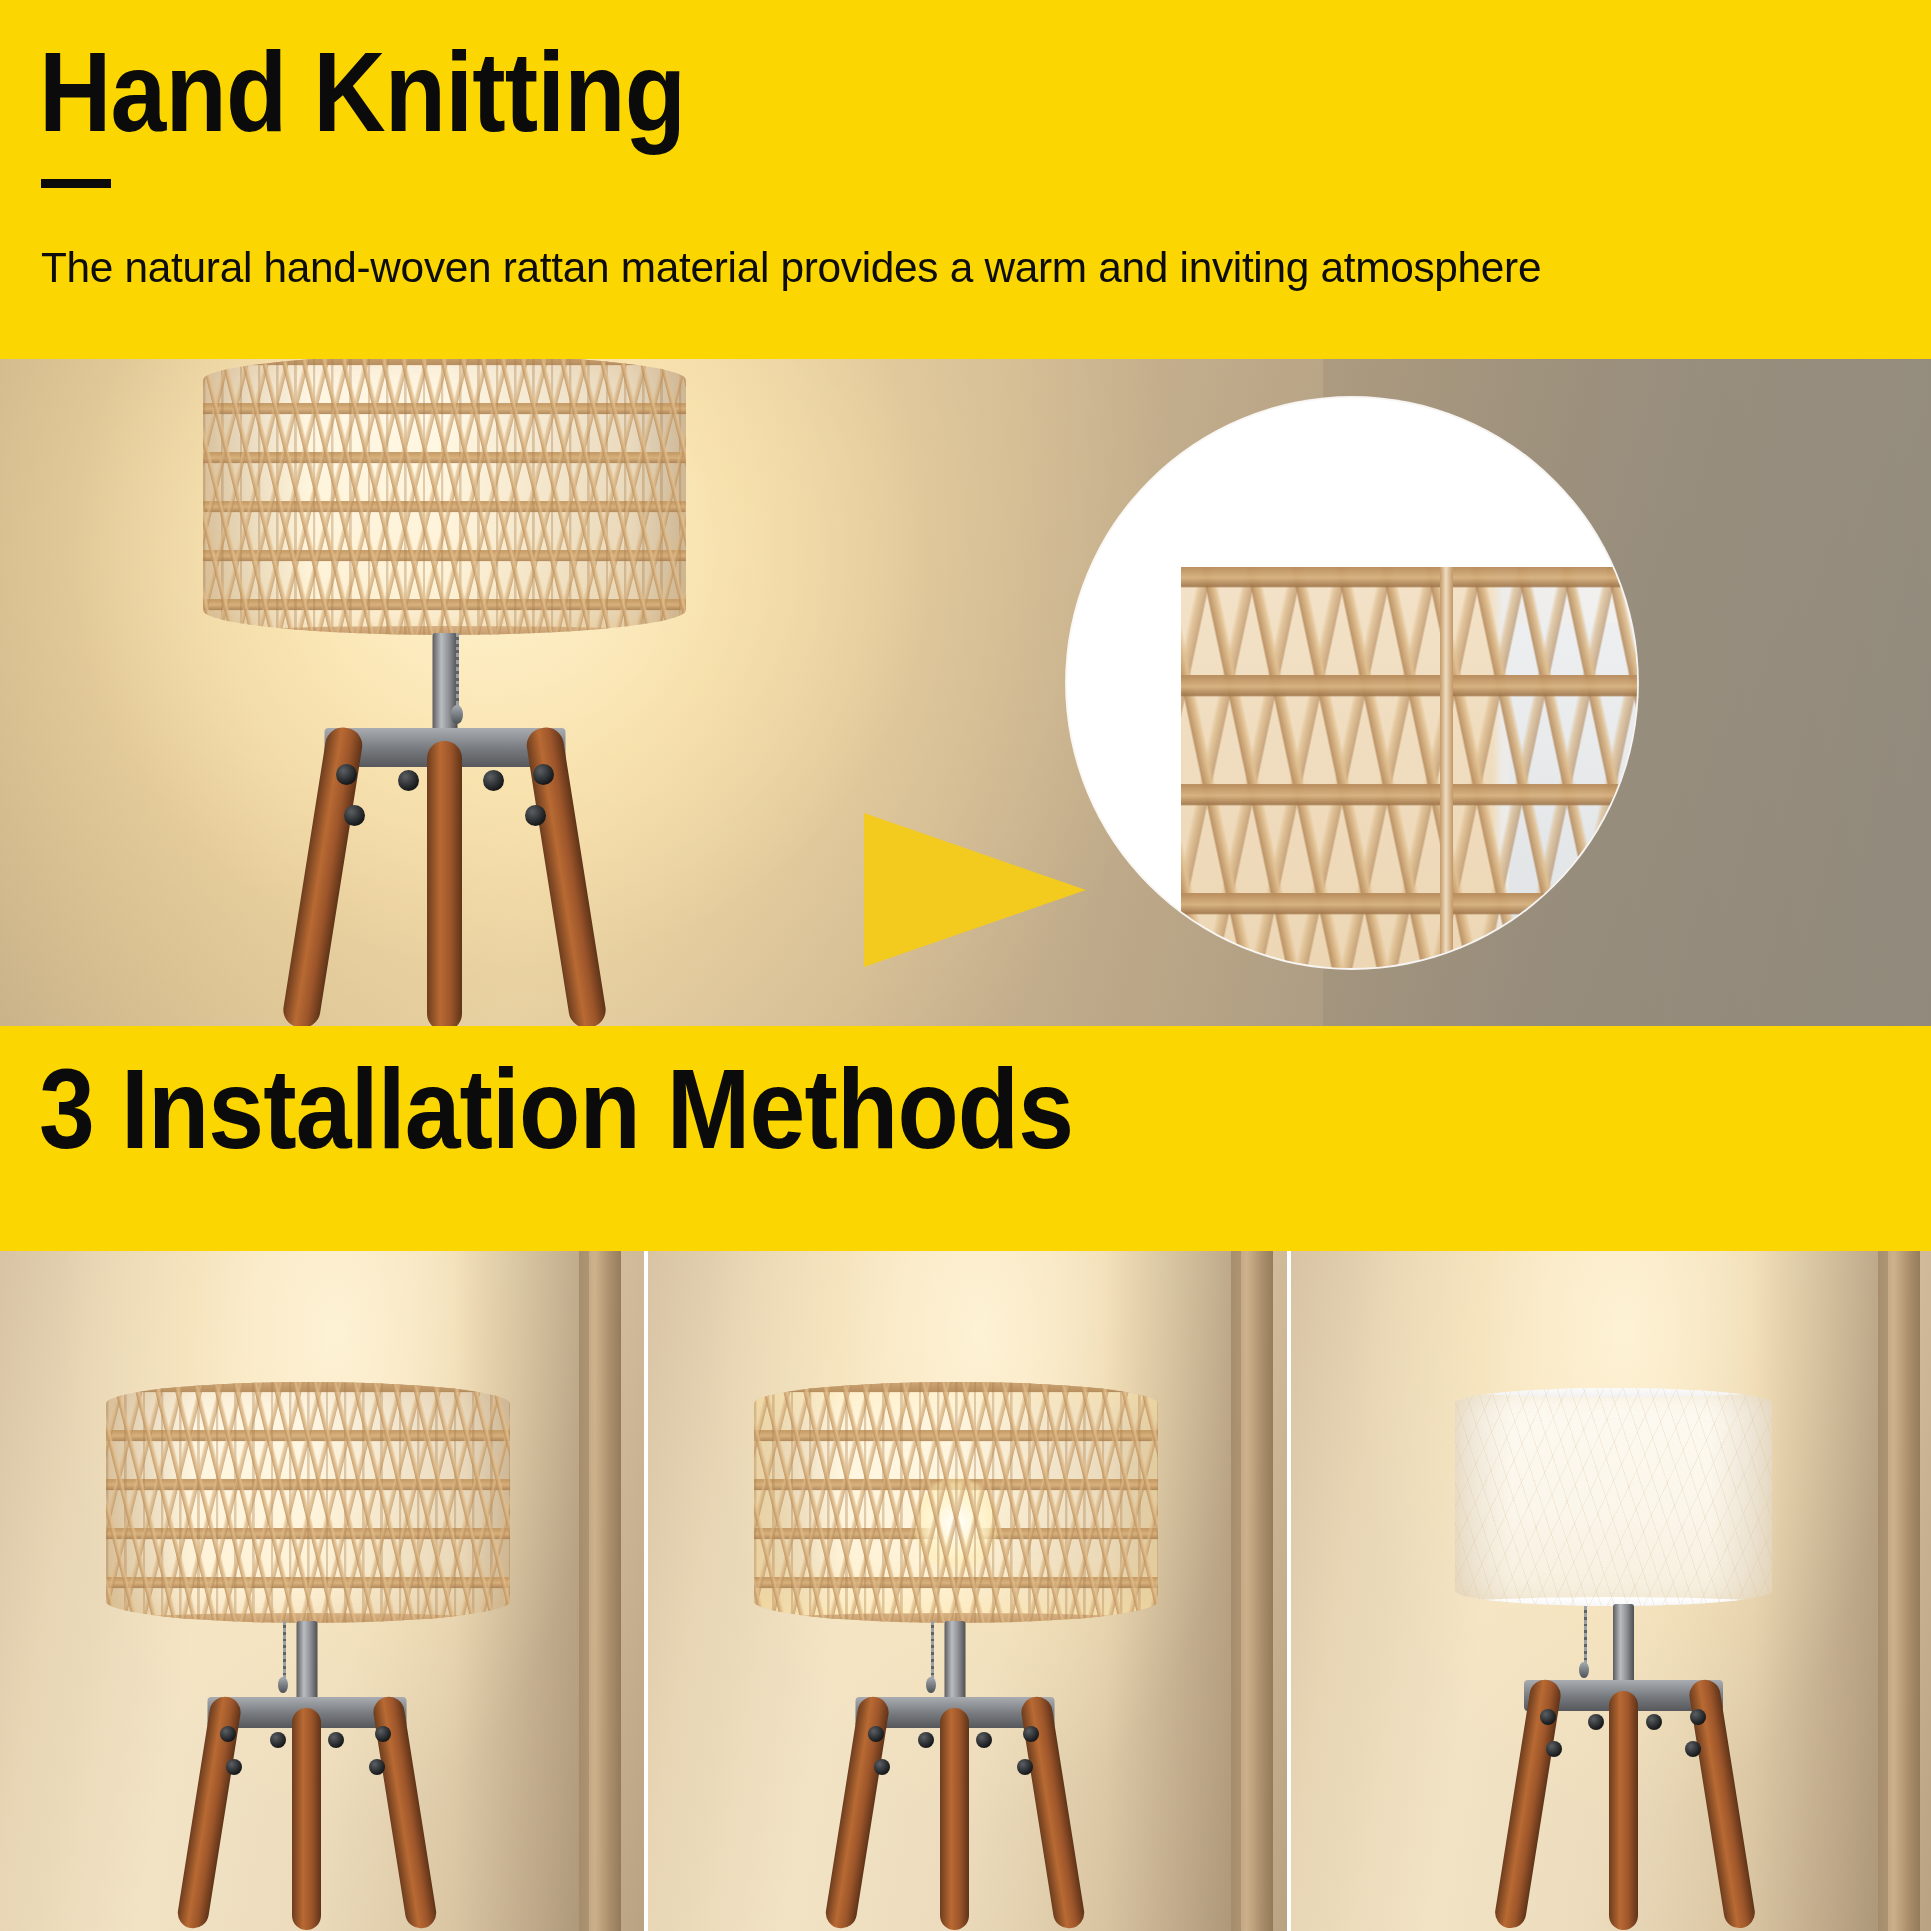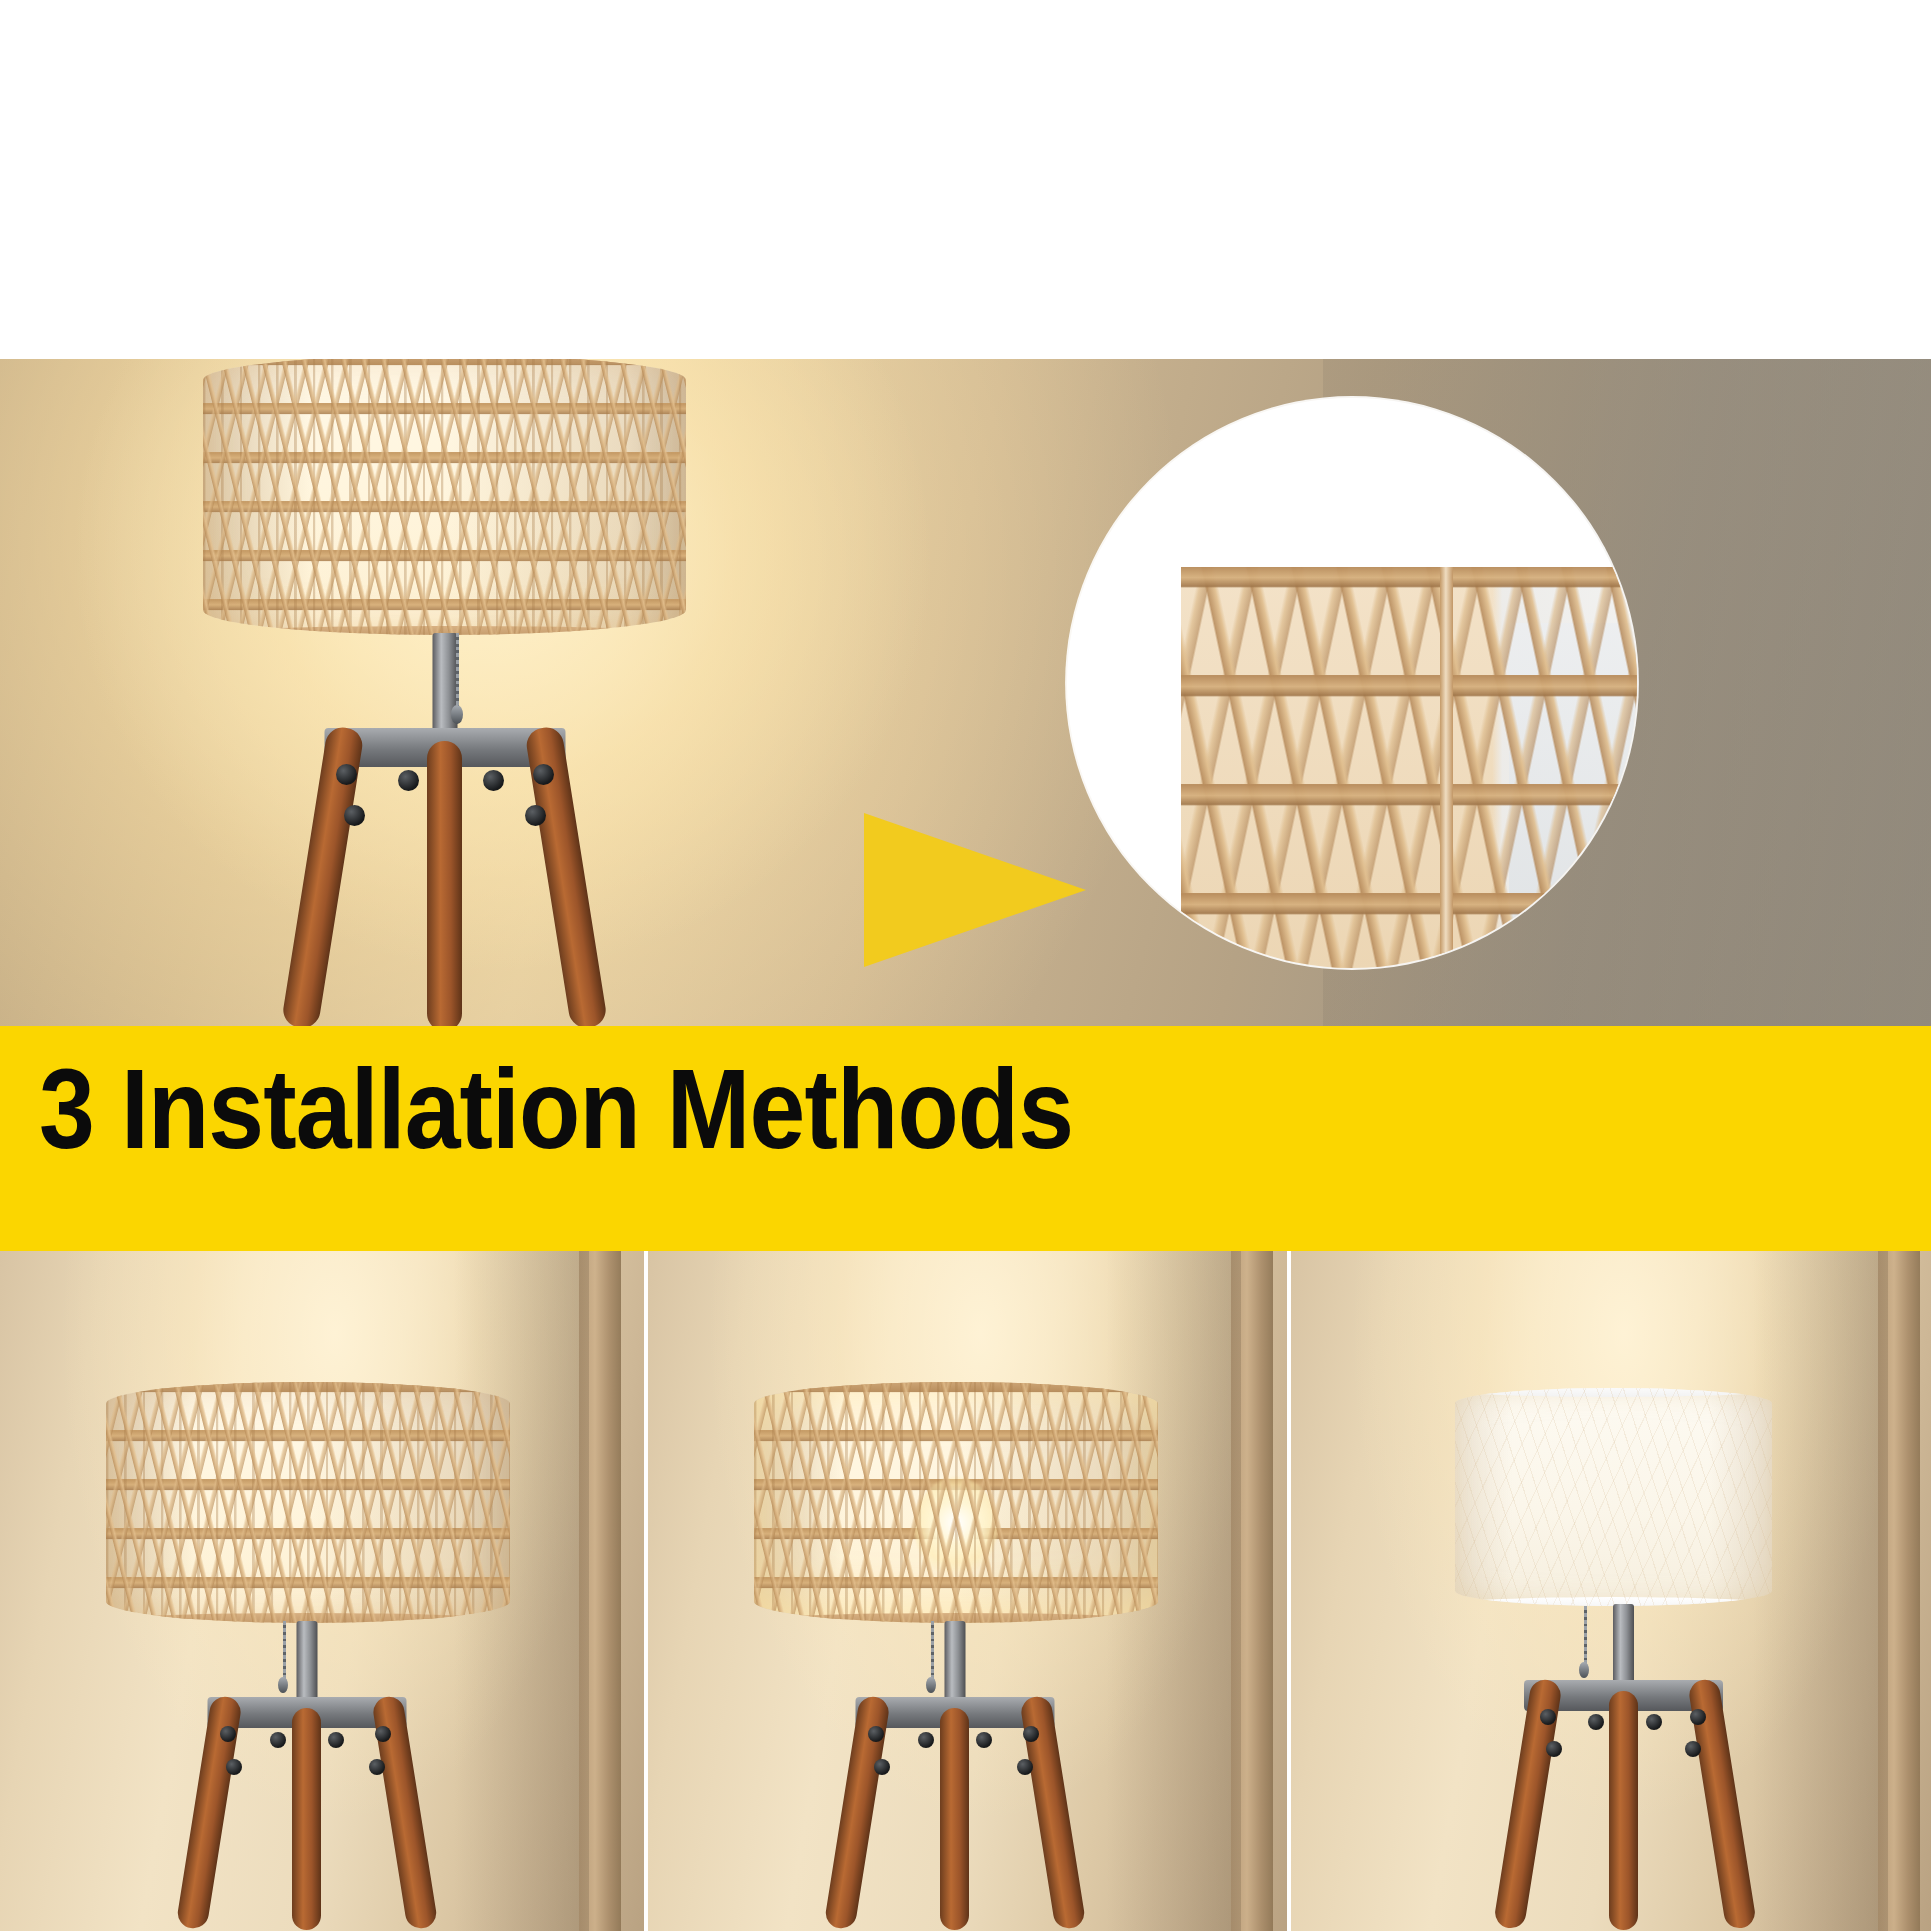--- a/index.html
+++ b/index.html
@@ -240,20 +240,25 @@
     width:83px; height:100px; border-radius:50%;
     background:radial-gradient(circle at 50% 46%, #ffffff 0%, #fff6d4 32%, rgba(255,236,176,0.55) 58%, rgba(255,230,165,0) 78%);
     filter:blur(1px);
   }
 </style>
 </head>
 <body>
 
 <div class="page">
 
+  <section class="banner" id="banner-top">
+    <h1 class="headline" id="title-main">Hand Knitting</h1>
+    <div id="title-rule"></div>
+    <p id="subtitle">The natural hand-woven rattan material provides a warm and inviting atmosphere</p>
+  </section>
 
   <section id="hero">
     <div id="hero-glow"></div>
     <div id="hero-wall-edge"></div>
 
     <div id="hero-lamp">
 
       <div class="shade-rattan" style="position:absolute; left:29px; top:0px; width:483px; height:280px;">
         <div class="shade-rim-top"></div>
         <div class="shade-rim-bot"></div>

